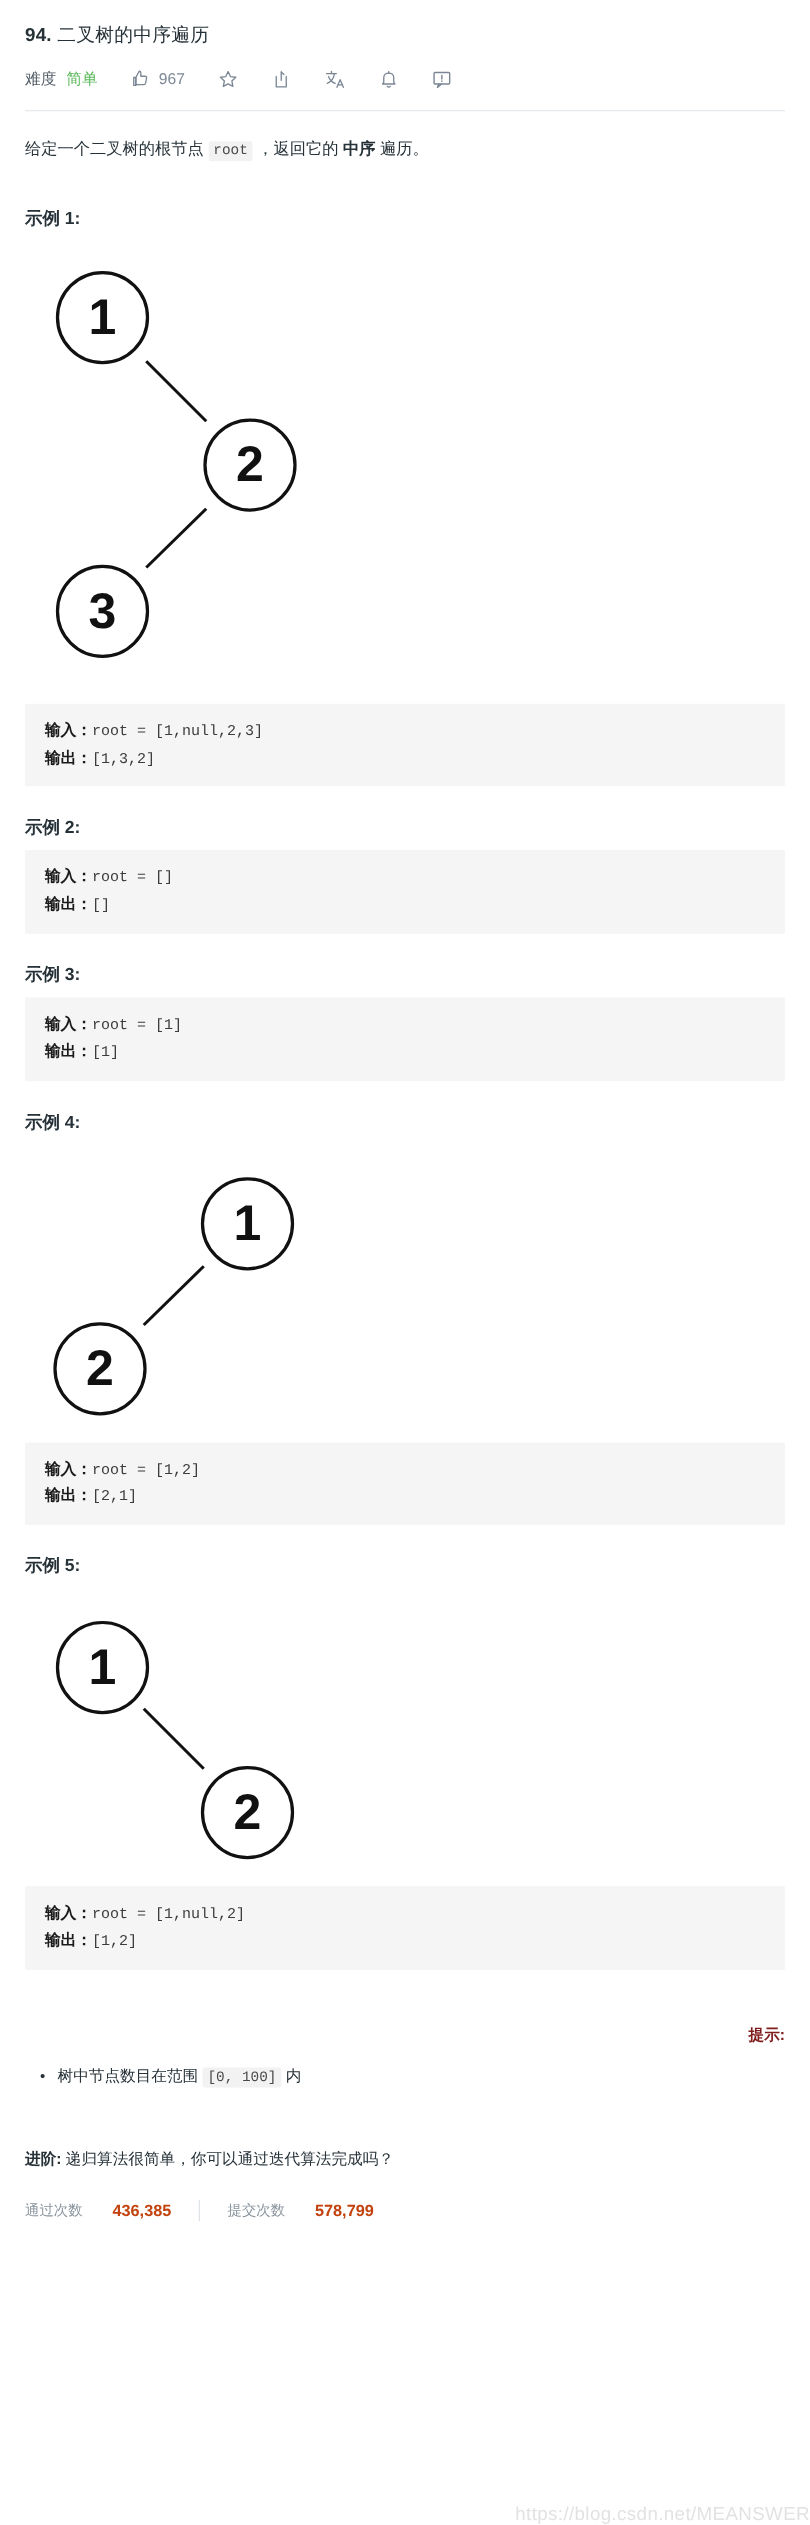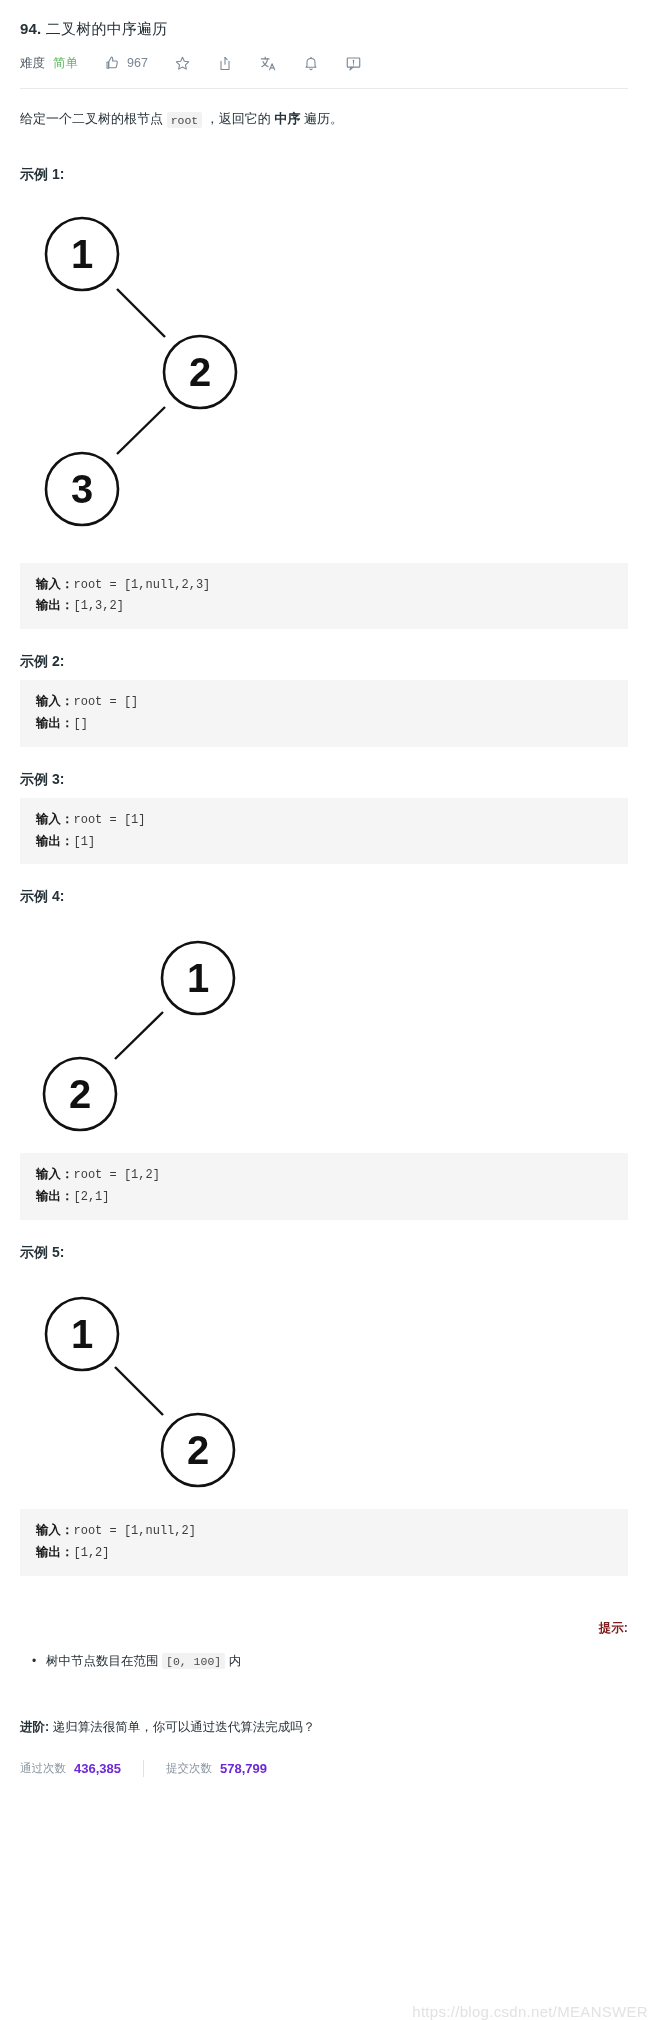--- a/index.html
+++ b/index.html
@@ -139,30 +139,30 @@
     line-height: 1.8;
   }
   .advanced .b { font-weight: 700; }
 
   
   .stats {
     display: flex;
     align-items: center;
     margin-top: 22px;
   }
-  .stat { display: flex; align-items: center; }
+  .stat { display: flex; align-items: center; gap: 16px; }
   .stat-label {
     font-size: 11.5px;
     color: #8a949e;
     margin-right: 8px;
   }
   .stat-value {
     font-size: 13px;
     font-weight: 700;
-    color: #6d28d9;
+    color: #c2410c;
   }
   .stat-sep {
     width: 1px;
     height: 17px;
     background: #dfe3e7;
     margin: 0 22px;
   }
   .watermark {
     position: absolute;
     right: 0px;

